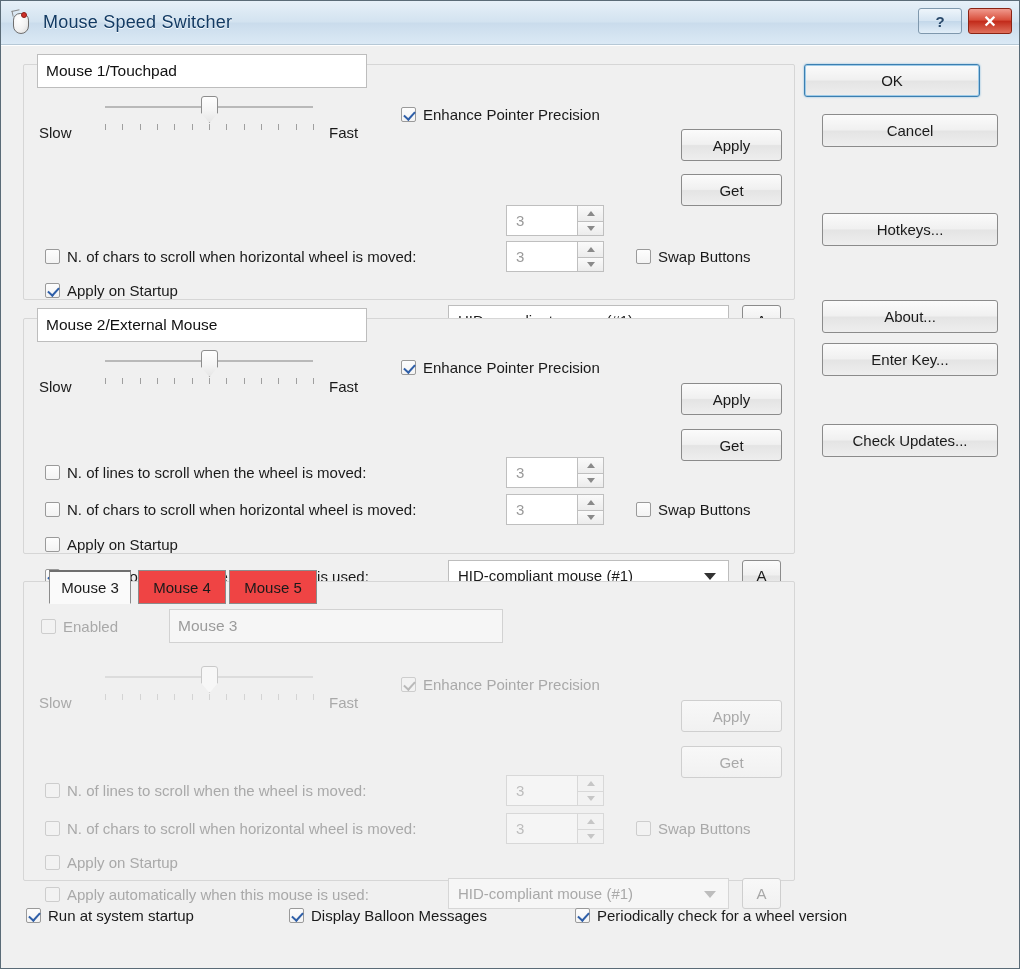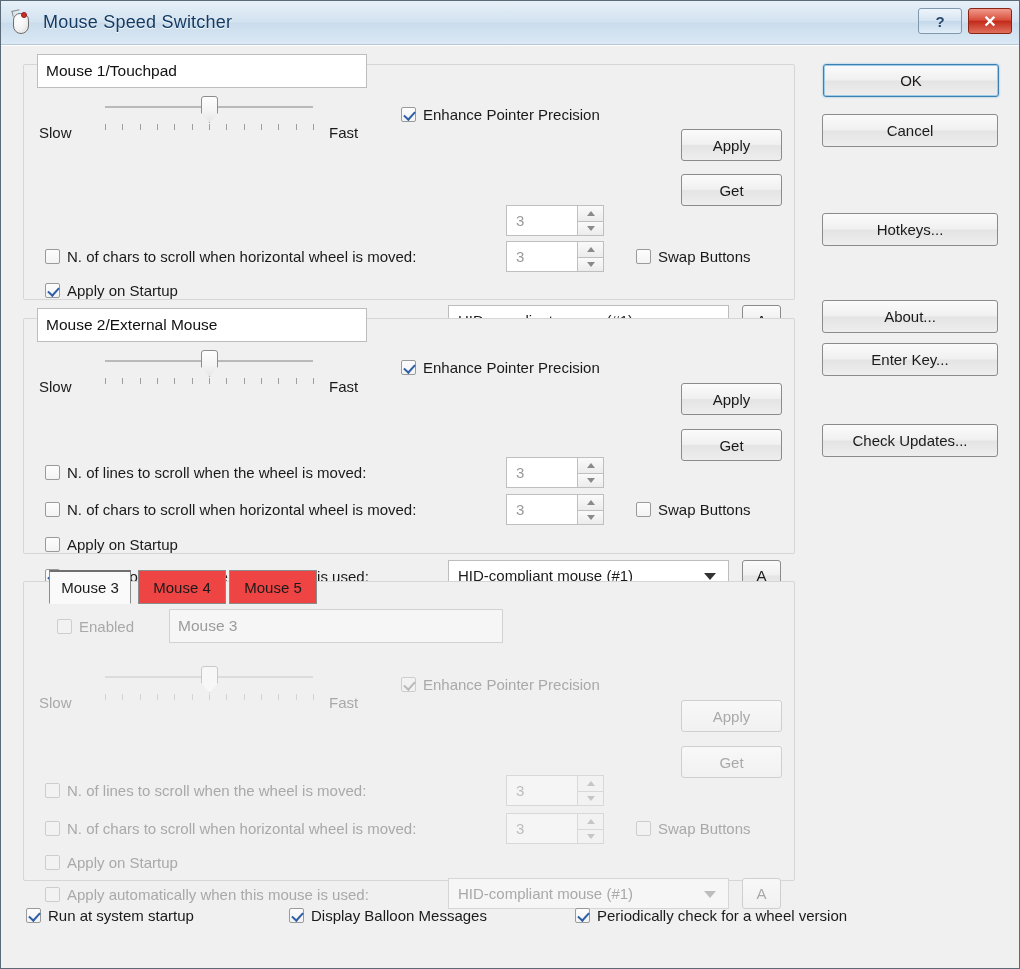--- a/index.html
+++ b/index.html
@@ -359,21 +359,21 @@
     <div class="tab sel" style="left:48px; top:524px; width:82px; height:34px;">
       <span>Mouse 3</span>
     </div>
     <div class="tab" style="left:137px; top:524px; width:88px; height:34px;">
       <span>Mouse 4</span>
     </div>
     <div class="tab" style="left:228px; top:524px; width:88px; height:34px;">
       <span>Mouse 5</span>
     </div>
 
-    <div class="cb dis" style="left:56px; top:572px;">
+    <div class="cb dis" style="left:40px; top:572px;">
       <div class="box"></div>
       <div class="t">Enabled</div>
     </div>
     <div class="name-field dis" style="left:168px; top:563px; width:334px;">Mouse 3</div>
 
     <div class="slider dis" style="left:104px; top:620px; width:208px; height:36px;">
       <div class="track"></div>
       <div class="thumb" style="left:96px;"></div>
       <div class="ticks" id="tk3">
           <i style="left: 0%;"></i>
@@ -446,21 +446,21 @@
     <div class="cb dis" style="left:44px; top:840px;">
       <div class="box"></div>
       <div class="t">Apply automatically when this mouse is used:</div>
     </div>
     <div class="combo dis" style="left:447px; top:832px; width:281px;">
       <span>HID-compliant mouse (#1)</span>
       <i class="arw"></i>
     </div>
     <div class="btn dis" style="left:741px; top:832px; width:39px; height:31px;">A</div>
 
-    <div class="btn focus" style="left:822px; top:18px; width:176px; height:33px;">OK</div>
+    <div class="btn focus" style="left:803px; top:18px; width:176px; height:33px;">OK</div>
     <div class="btn" style="left:821px; top:68px; width:176px; height:33px;">Cancel</div>
     <div class="btn" style="left:821px; top:167px; width:176px; height:33px;">Hotkeys...</div>
     <div class="btn" style="left:821px; top:297px; width:176px; height:33px;">Enter Key...</div>
     <div class="btn" style="left:821px; top:254px; width:176px; height:33px;">About...</div>
     <div class="btn" style="left:821px; top:378px; width:176px; height:33px;">Check Updates...</div>
 
     <div class="cb on" style="left:25px; top:861px;">
       <div class="box"></div>
       <div class="t">Run at system startup</div>
     </div>

